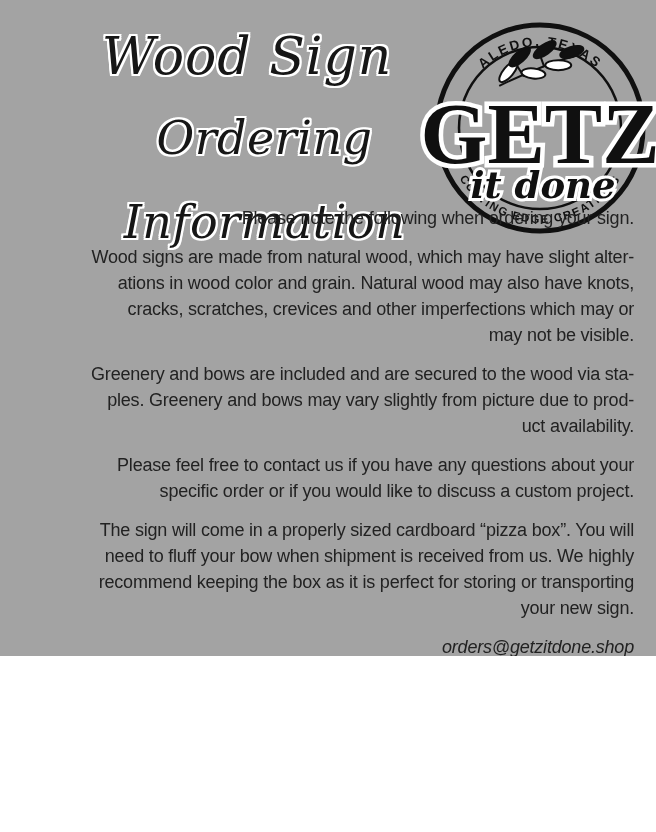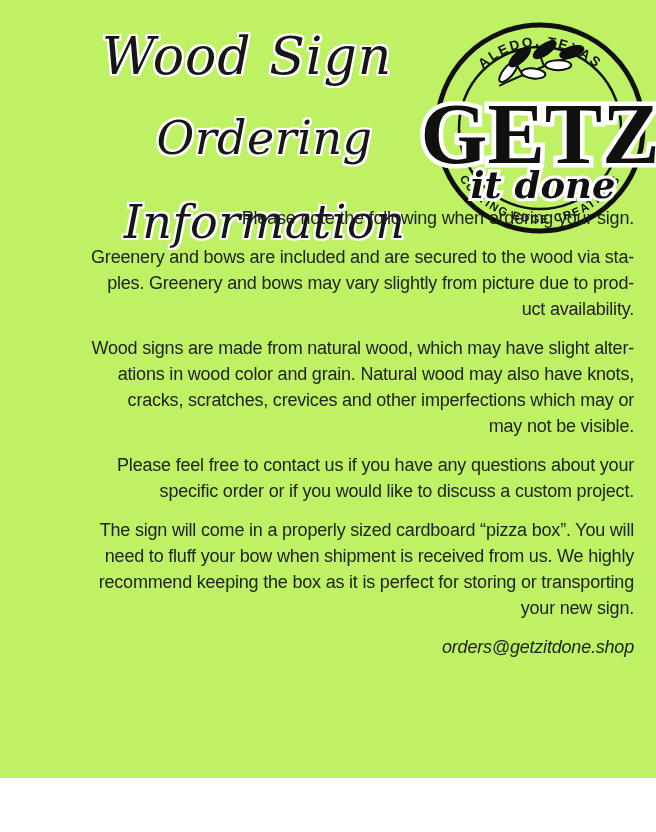--- a/index.html
+++ b/index.html
@@ -1,20 +1,20 @@
 <!DOCTYPE html>
 <html><head>
 <meta charset="utf-8">
 <style>
   html, body { margin: 0; padding: 0; background: #ffffff; }
   .page {
     position: relative;
     width: 656px;
-    height: 778px;
-    background: #bef264;
+    height: 656px;
+    background: #a3a3a3;
     overflow: hidden;
     font-family: "Liberation Sans", sans-serif;
   }
 
   
   .title {
     position: absolute;
     left: 0;
     top: 16px;
     width: 494px;
@@ -125,27 +125,27 @@
       </g>
 
       <text class="getz-text" x="118" y="157" font-size="86" text-anchor="middle">GETZ</text>
 
       <text class="script-text" x="121" y="192" font-size="37" text-anchor="middle">it done</text>
     </svg>
   </div>
 
   <main class="body-copy">
     <p>Please note the following when ordering your sign.</p>
-    <p>Greenery and bows are included and are secured to the wood via sta-
-ples. Greenery and bows may vary slightly from picture due to prod-
-uct availability.</p>
     <p>Wood signs are made from natural wood, which may have slight alter-
 ations in wood color and grain. Natural wood may also have knots,
 cracks, scratches, crevices and other imperfections which may or
 may not be visible.</p>
+    <p>Greenery and bows are included and are secured to the wood via sta-
+ples. Greenery and bows may vary slightly from picture due to prod-
+uct availability.</p>
     <p>Please feel free to contact us if you have any questions about your
 specific order or if you would like to discuss a custom project.</p>
     <p>The sign will come in a properly sized cardboard “pizza box”. You will
 need to fluff your bow when shipment is received from us. We highly
 recommend keeping the box as it is perfect for storing or transporting
 your new sign.</p>
     <p>orders@getzitdone.shop</p>
   </main>
 
 </div>

